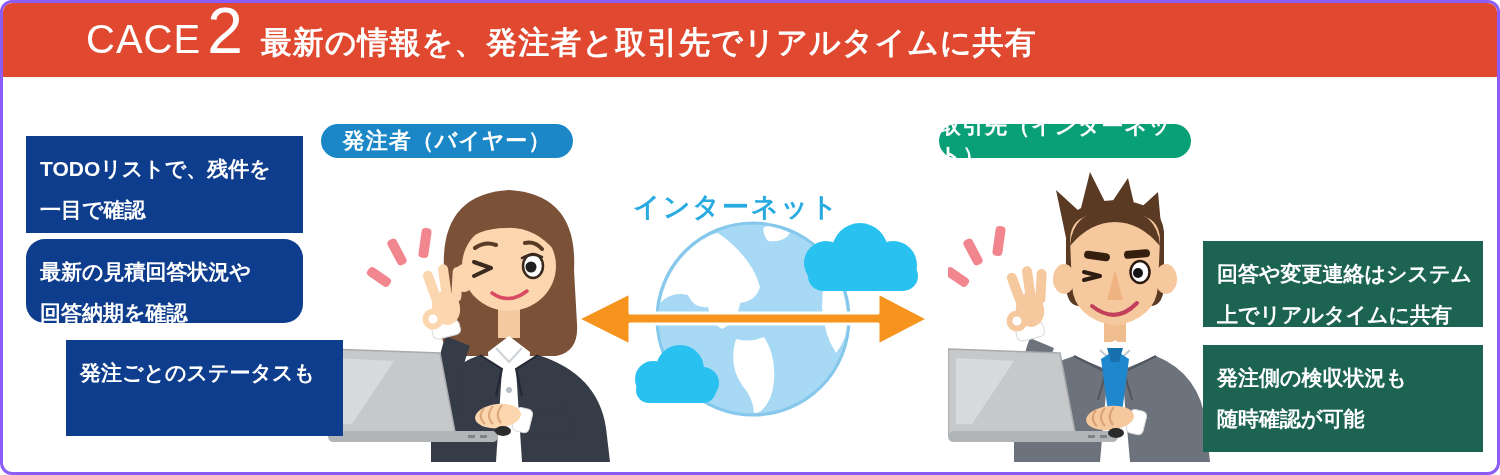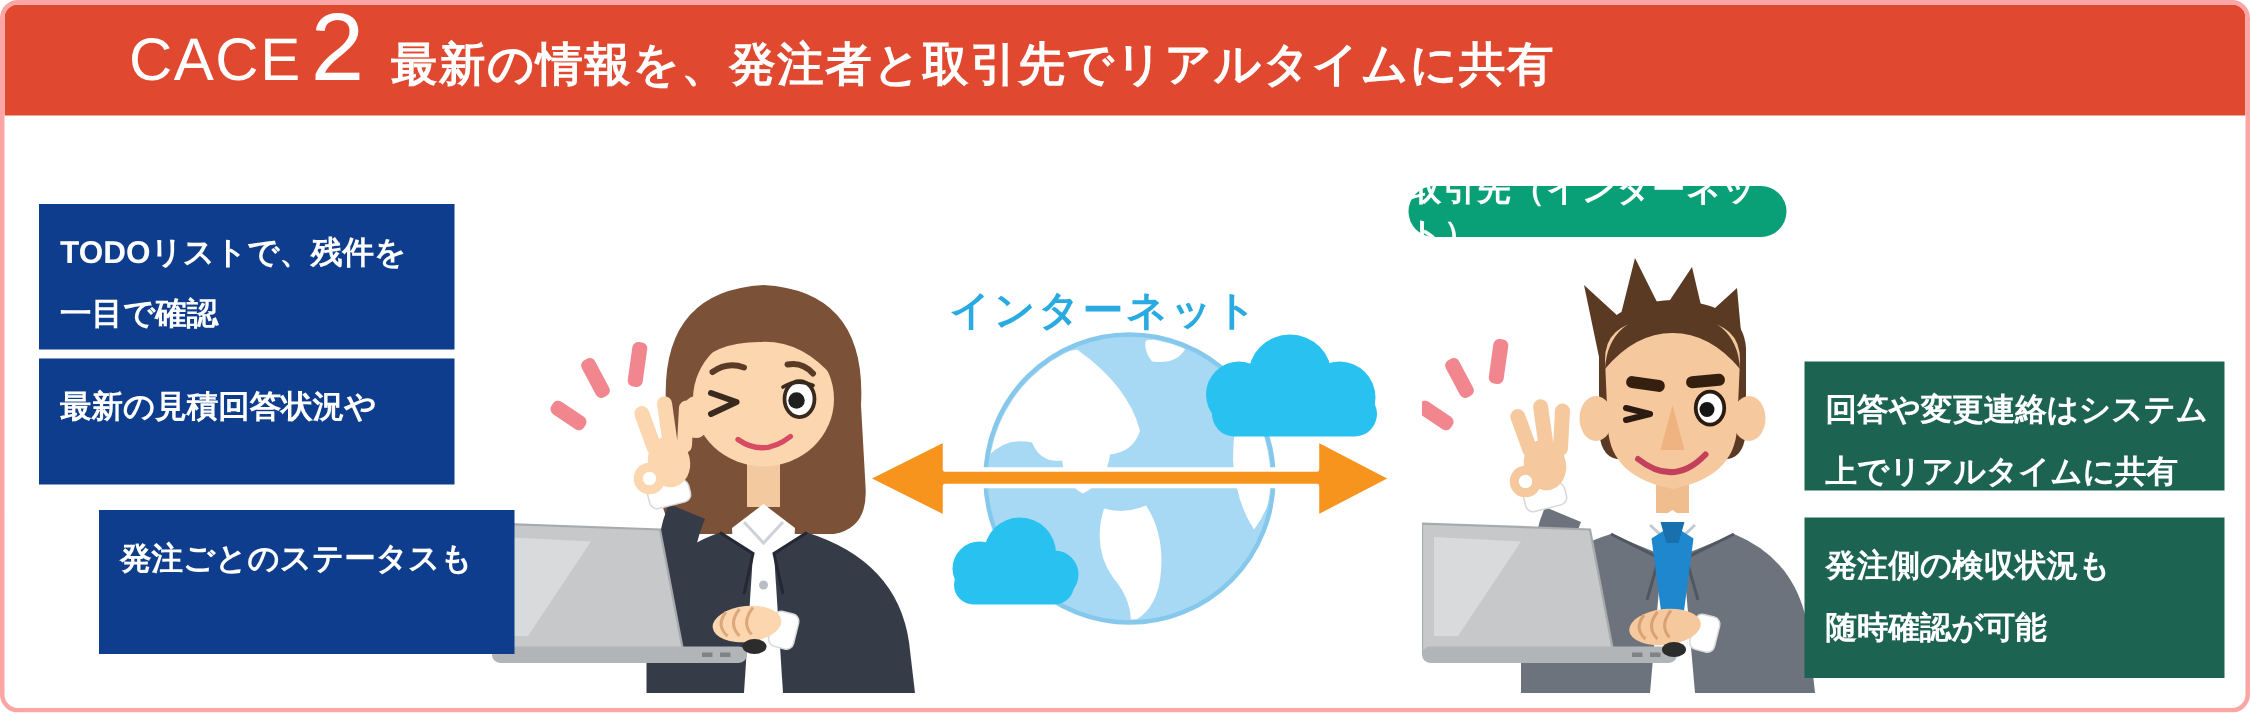--- a/index.html
+++ b/index.html
@@ -1,39 +1,39 @@
 <!DOCTYPE html>
 <html><head>
 <meta charset="utf-8">
 <style>
   html,body { margin:0; padding:0; background:#ffffff; }
   body { font-family:"Liberation Sans","DejaVu Sans",sans-serif; }
 
   .card {
     position:relative; width:1500px; height:475px; box-sizing:border-box;
-    background:#ffffff; border:3px solid #fca5a5; border-radius:12px; overflow:hidden;
+    background:#ffffff; border:3px solid #8b5cf6; border-radius:12px; overflow:hidden;
   }
 
   .header {
     position:absolute; top:0; left:0; right:0; height:74px;
     background:#e0492f; border-radius:8px 8px 0 0;
   }
   .header-inner { position:absolute; left:83px; bottom:9px; white-space:nowrap; color:#fff; }
   .case-label  { font-size:40px; font-weight:500; letter-spacing:1px; }
   .case-number { font-size:64px; font-weight:300; margin:0 18px 0 6px; }
   .header-title{ font-size:31px; font-weight:700; letter-spacing:1px; }
 
   .note {
     position:absolute; box-sizing:border-box; color:#fff; z-index:5;
     font-size:21px; font-weight:600; line-height:41px; padding:12px 4px 0 14px;
   }
   .note.blue  { left:23px;  width:277px; background:#0d3d8c; }
   .note.green { left:1200px; width:280px; background:#1c6451; }
   #bb1 { top:133px; height:97px; }
-  #bb2 { top:236px; height:84px; }
+  #bb2 { top:236px; height:84px;border-radius:19px; }
   #bb3 { top:337px; height:96px;margin-left:40px; }
   #gb1 { top:238px; height:86px; }
   #gb2 { top:342px; height:107px; }
 
   .pill {
     position:absolute; top:121px; height:34px; width:252px; border-radius:17px;
     color:#fff; font-size:22px; font-weight:700; letter-spacing:1px;
     display:flex; align-items:center; justify-content:center; z-index:6;
   }
   .pill.buyer    { left:318px; background:#1b87c6; }
@@ -59,34 +59,36 @@
       <span class="case-label">CACE</span><span class="case-number">2</span><span class="header-title">最新の情報を、発注者と取引先でリアルタイムに共有</span>
     </div>
   </div>
 
   <div class="note blue" id="bb1">
     <div>TODOリストで、残件を</div>
     <div>一目で確認</div>
   </div>
   <div class="note blue" id="bb2">
     <div>最新の見積回答状況や</div>
+    <div>回答納期を確認</div>
   </div>
   <div class="note blue" id="bb3">
     <div>発注ごとのステータスも</div>
   </div>
 
   <div class="note green" id="gb1">
     <div>回答や変更連絡はシステム</div>
     <div>上でリアルタイムに共有</div>
   </div>
   <div class="note green" id="gb2">
     <div>発注側の検収状況も</div>
     <div>随時確認が可能</div>
   </div>
 
+  <div class="pill buyer">発注者（バイヤー）</div>
   <div class="pill supplier">取引先（インターネット）</div>
 
   <div class="internet-label">インターネット</div>
 
   <svg class="scene" viewBox="0 0 370 212">
     <g>
       <circle cx="185" cy="98" r="96" fill="#a7d9f4" stroke="#85c8ec" stroke-width="3"></circle>
       <clipPath id="globeclip">
           <circle cx="185" cy="98" r="94"></circle>
         </clipPath>

